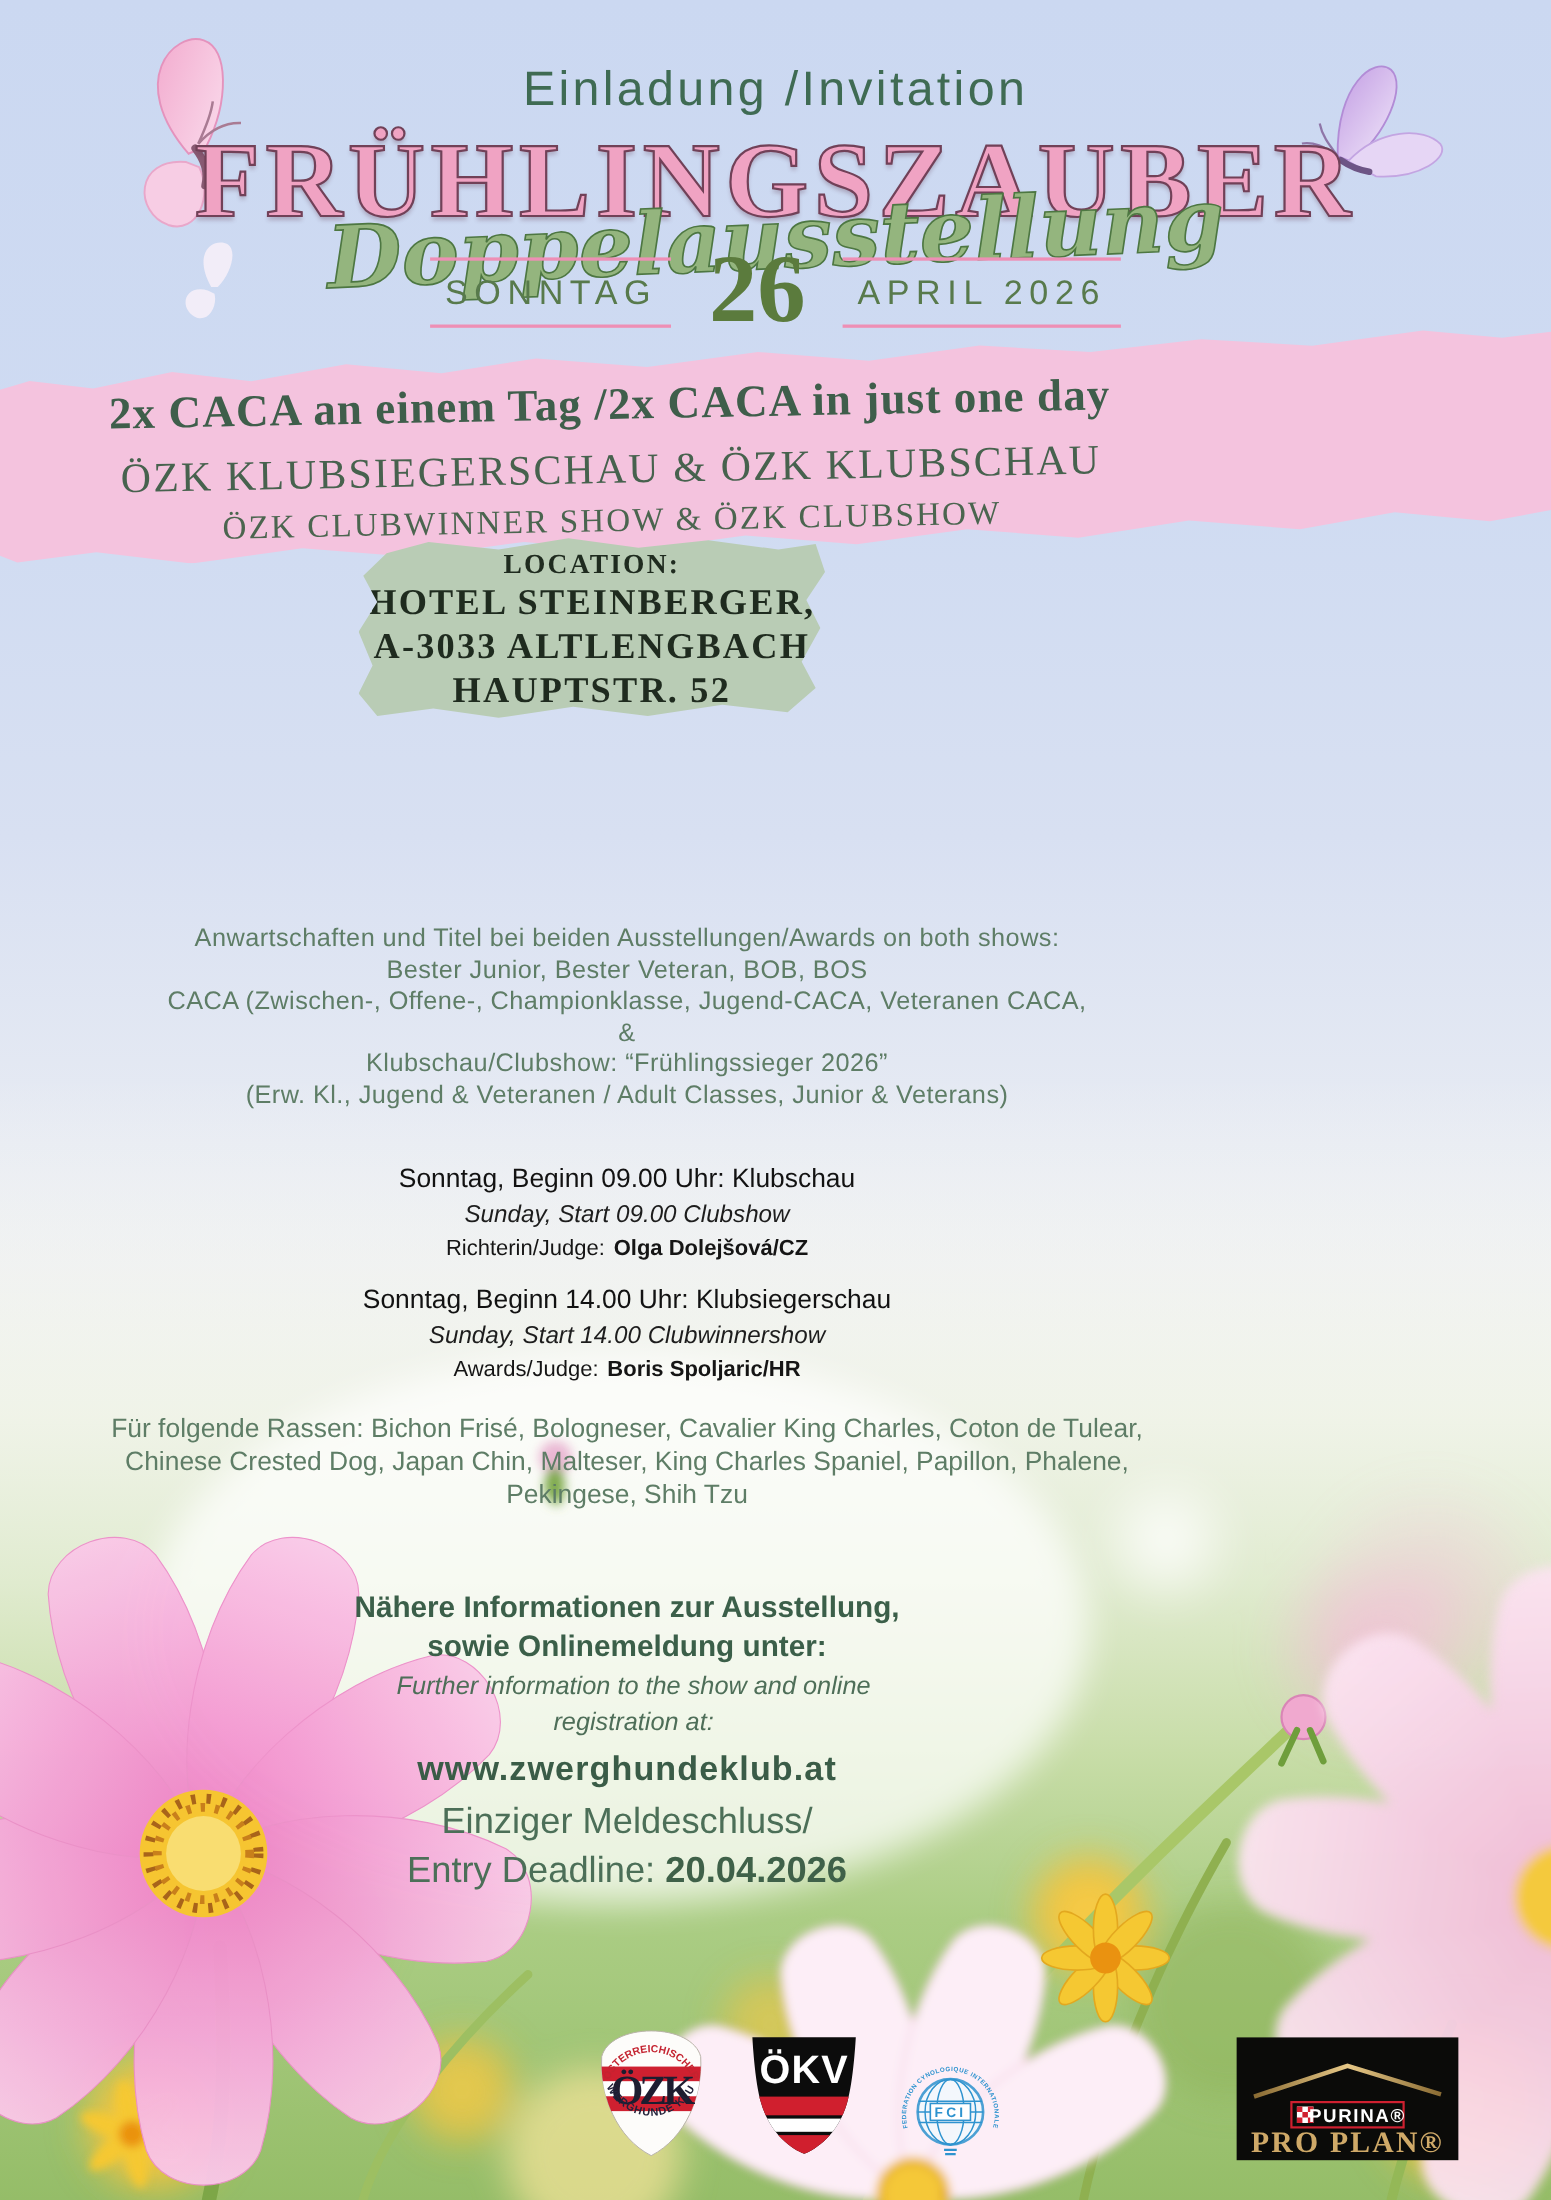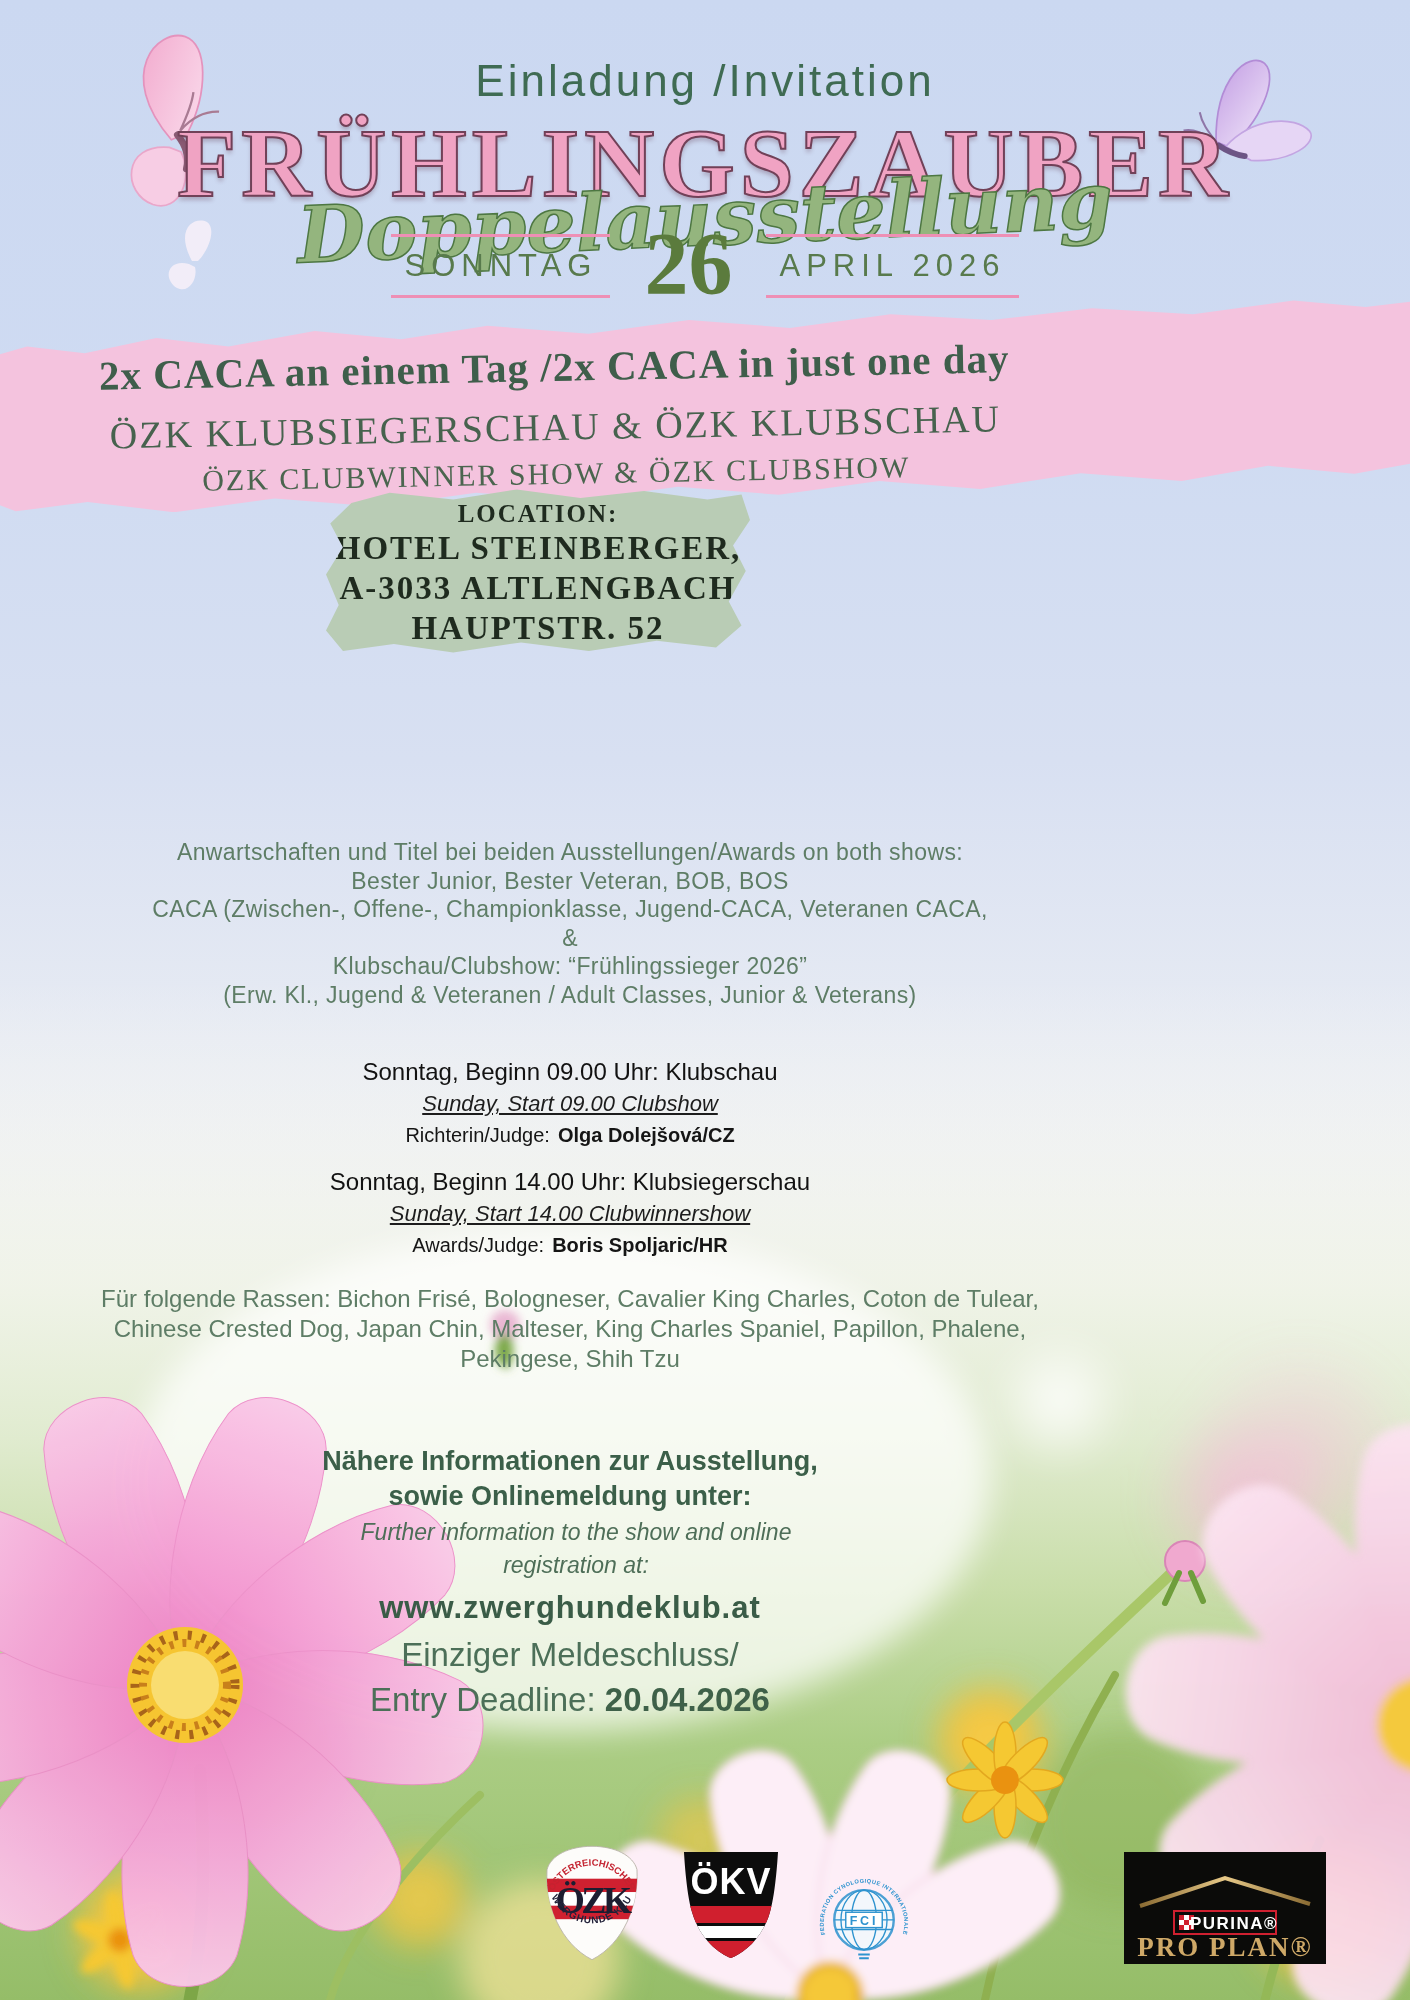--- a/index.html
+++ b/index.html
@@ -34,21 +34,21 @@
   .locbox{top:486px;left:326px;width:424px;height:170px;background:#b9ccb5;
     clip-path:polygon(6% 10%,15% 4%,30% 8%,45% 2%,60% 7%,75% 3%,90% 8%,98% 5%,100% 20%,96% 35%,99% 50%,95% 68%,98% 82%,92% 95%,78% 91%,62% 97%,46% 92%,30% 98%,16% 93%,4% 97%,0 85%,3% 70%,0 52%,4% 36%,1% 22%);
     text-align:center;font-family:"Liberation Serif",serif;color:#1f2b1f;}
   .loc-label{margin-top:14px;font-size:25px;font-weight:700;letter-spacing:2px;}
   .loc-line{font-size:33px;font-weight:700;letter-spacing:2px;line-height:40px;}
 
   
   .awards{top:838px;font-size:23px;line-height:28.5px;color:#5e7d66;letter-spacing:.4px;}
   .sched{top:1058px;color:#121212;}
   .sch-de{font-size:24px;font-weight:400;margin-bottom:5px;}
-  .sch-en{font-size:22px;font-style:italic;margin-bottom:7px;color:#1d1d1d;text-decoration:underline;}
+  .sch-en{font-size:22px;font-style:italic;margin-bottom:7px;color:#1d1d1d;}
   .sch-judge{font-size:20px;margin-bottom:21px;color:#151515;}
   .sch-judge b{font-weight:700;}
   .sch-judge .lbl{margin-right:8px;}
   .breeds{top:1284px;font-size:24px;line-height:30px;color:#5e7d66;}
   .info{top:1444px;z-index:2;}
   .info-de{font-size:27px;font-weight:700;color:#3b5f49;line-height:35px;}
   .info-en{font-size:23px;font-style:italic;color:#4e6e58;line-height:29px;margin-top:4px;padding-left:12px;}
   .website{font-size:31px;font-weight:700;color:#3a5c47;letter-spacing:1px;margin-top:10px;}
   .deadline{top:1632px;font-size:33px;color:#4c6f58;line-height:45px;z-index:2;}
   .deadline b{color:#3f6149;}

